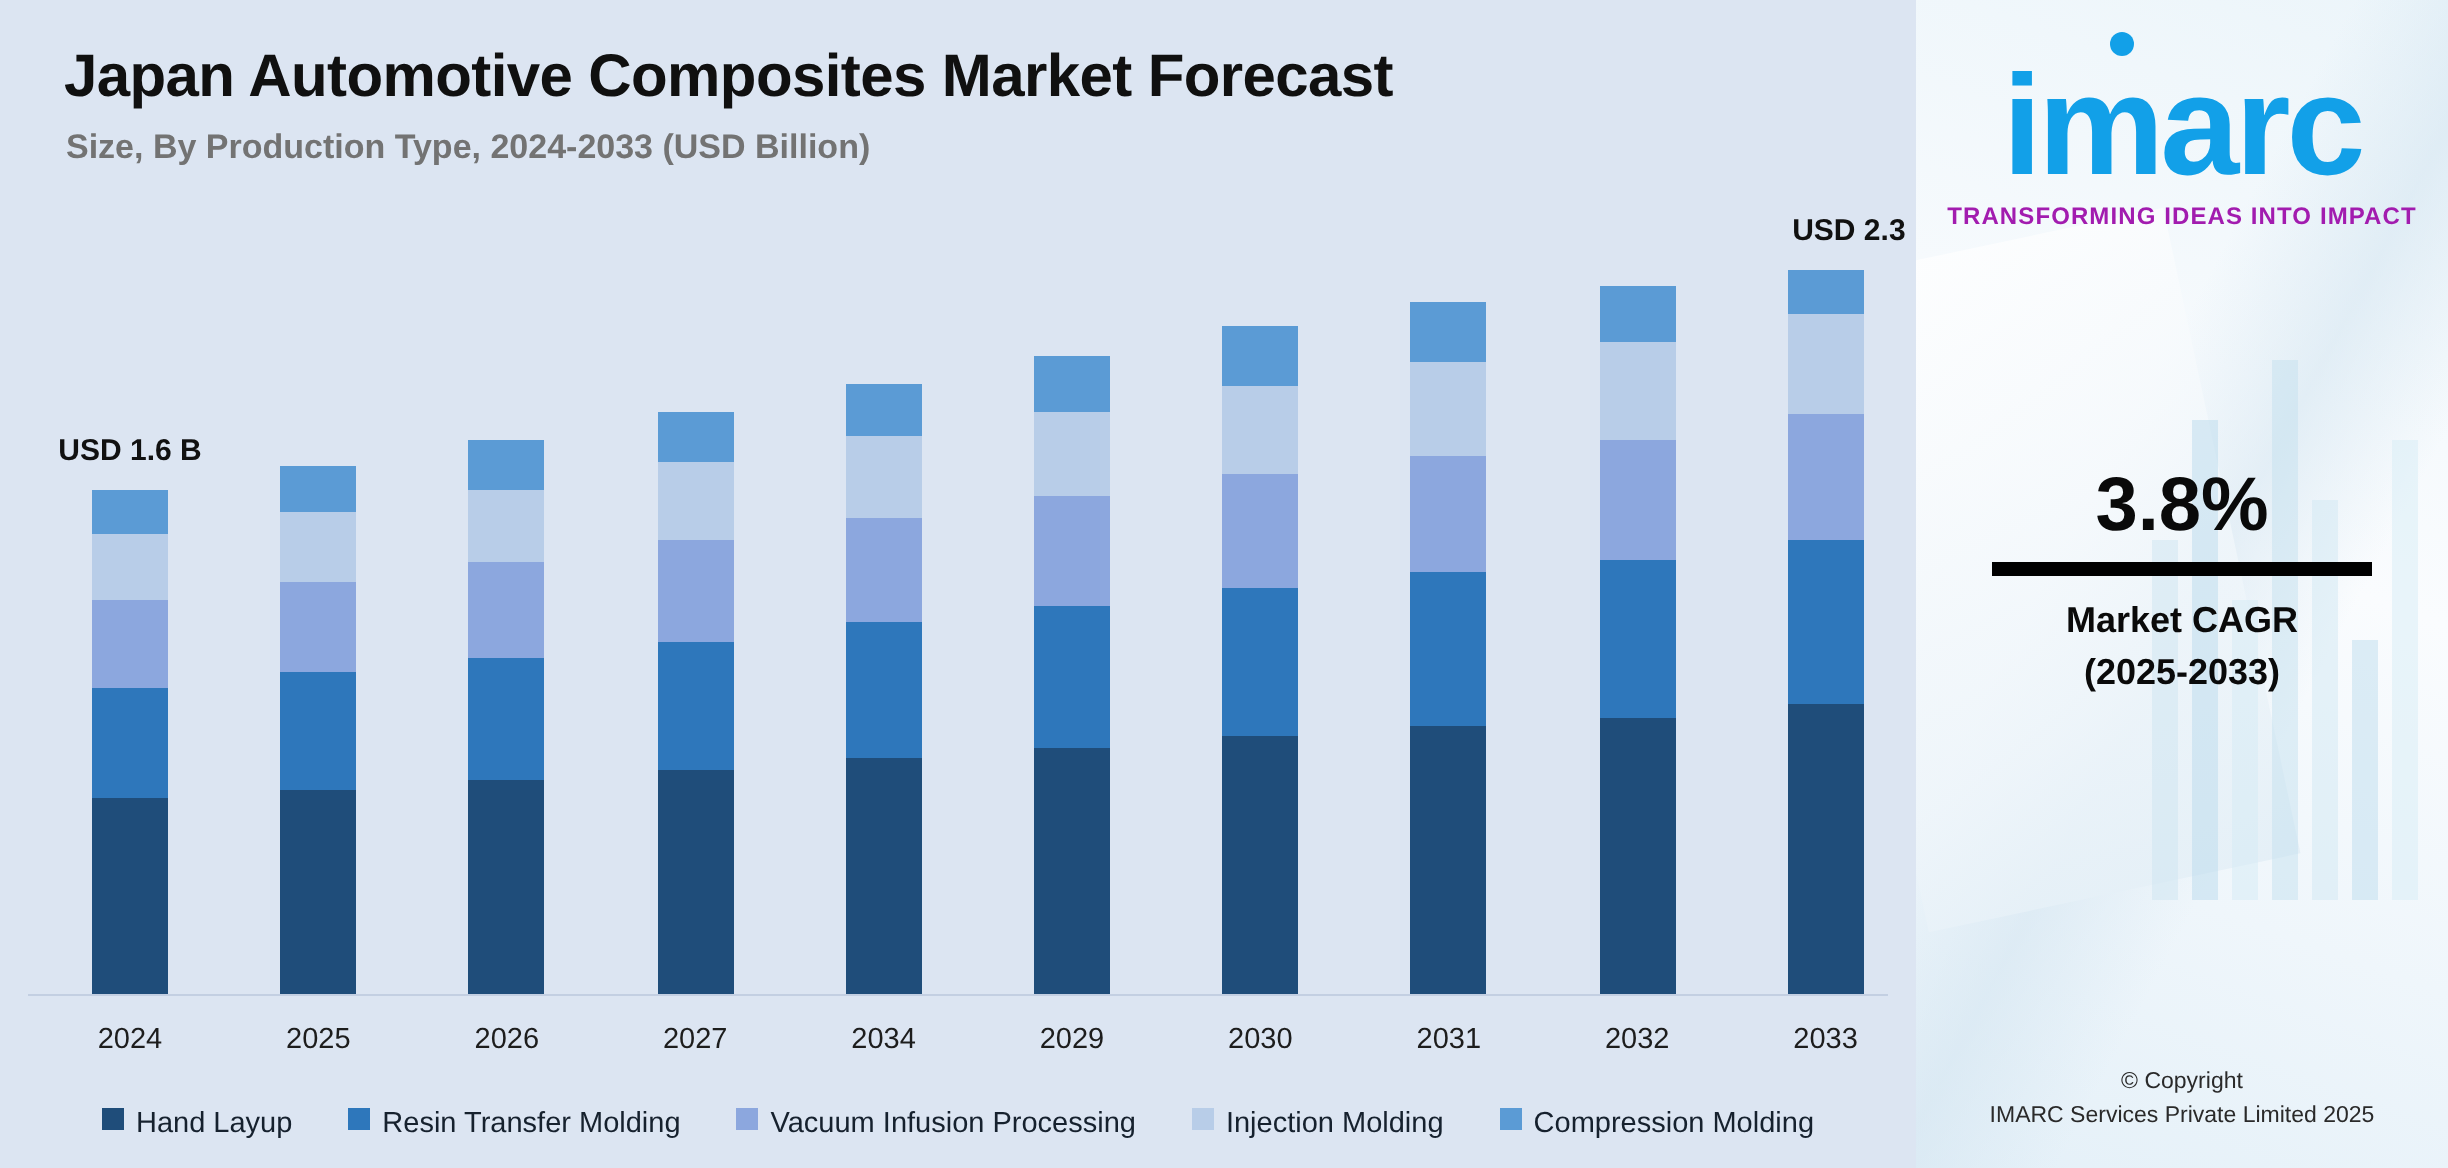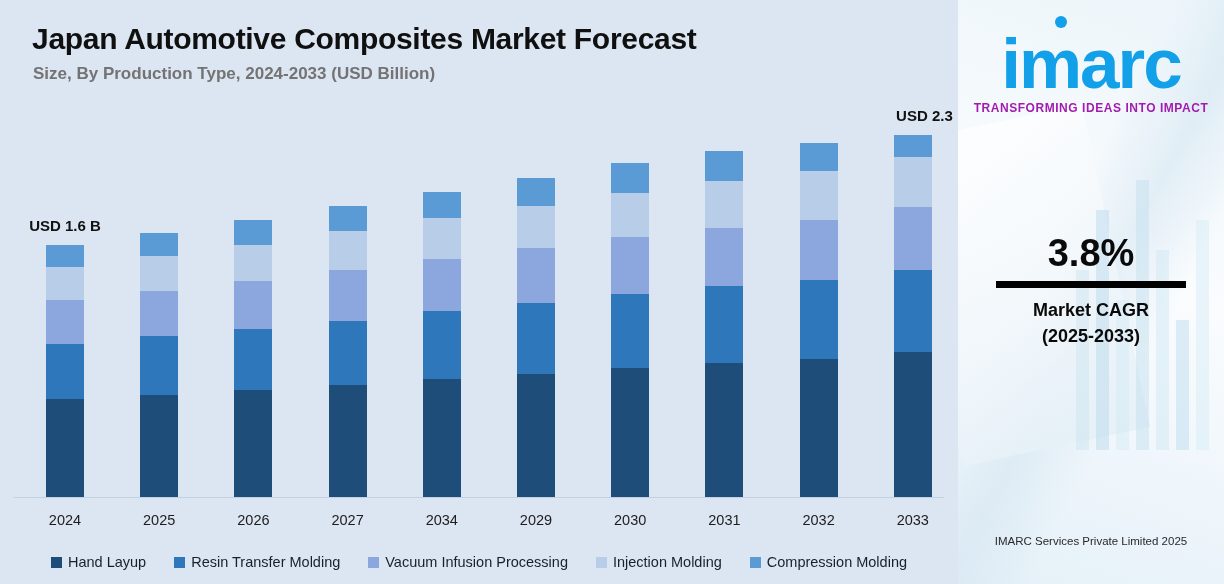--- a/index.html
+++ b/index.html
@@ -13,21 +13,21 @@
 
   .plot{position:absolute;left:0;top:0;width:958px;height:584px;}
   .bar-group{position:absolute;bottom:87px;width:38px;}
   .seg{width:100%;display:block;}
 
   .bar-label{position:absolute;font-size:15px;font-weight:bold;color:#111;white-space:nowrap;}
   .axis-line{position:absolute;left:14px;top:497px;width:930px;height:1px;background:#c3cfe2;}
   .x-label{position:absolute;top:512px;width:70px;text-align:center;font-size:14.5px;color:#1d1d1d;}
 
   .legend{position:absolute;left:0;top:548px;width:958px;height:28px;display:flex;align-items:center;justify-content:center;gap:28px;}
-  .legend-item{display:flex;align-items:center;gap:6px;white-space:nowrap;}
+  .legend-item{display:flex;align-items:flex-start;gap:6px;white-space:nowrap;}
   .swatch{width:11px;height:11px;display:inline-block;flex:none;}
   .legend-label{font-size:14.5px;color:#16212e;}
 
   
   .brand-panel{position:absolute;left:958px;top:0;width:266px;height:584px;background:#f7fafc;overflow:hidden;}
   .brand-bg{position:absolute;inset:0;
     background:
       linear-gradient(118deg,rgba(255,255,255,0) 38%,rgba(210,228,240,.55) 52%,rgba(255,255,255,0) 66%),
       linear-gradient(200deg,rgba(236,245,250,1) 0%,rgba(250,252,254,1) 46%,rgba(228,240,248,1) 100%);}
   .bars-deco{position:absolute;right:4px;top:150px;width:150px;height:300px;opacity:.5;}
@@ -186,16 +186,17 @@
     </div>
 
     <div class="cagr-wrap">
       <div class="cagr-value">3.8%</div>
       <div class="cagr-rule"></div>
       <div class="cagr-cap1">Market CAGR</div>
       <div class="cagr-cap2">(2025-2033)</div>
     </div>
 
     <div class="copyright">
+      <div>© Copyright</div>
       <div>IMARC Services Private Limited 2025</div>
     </div>
   </div>
 </div>
 
 </body></html>

